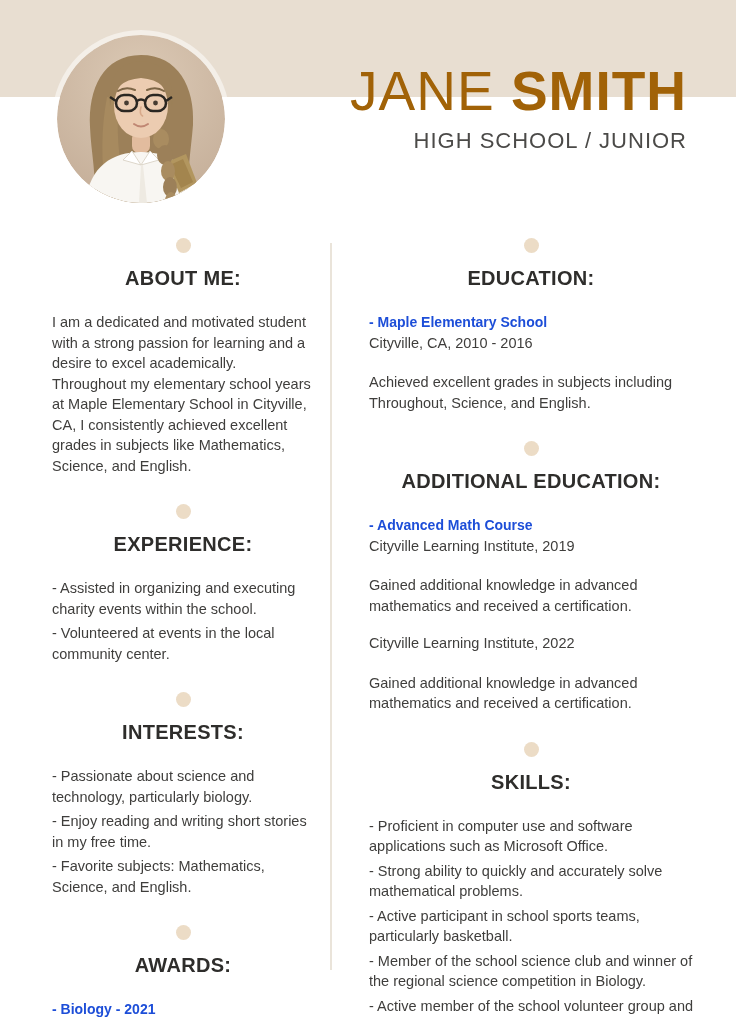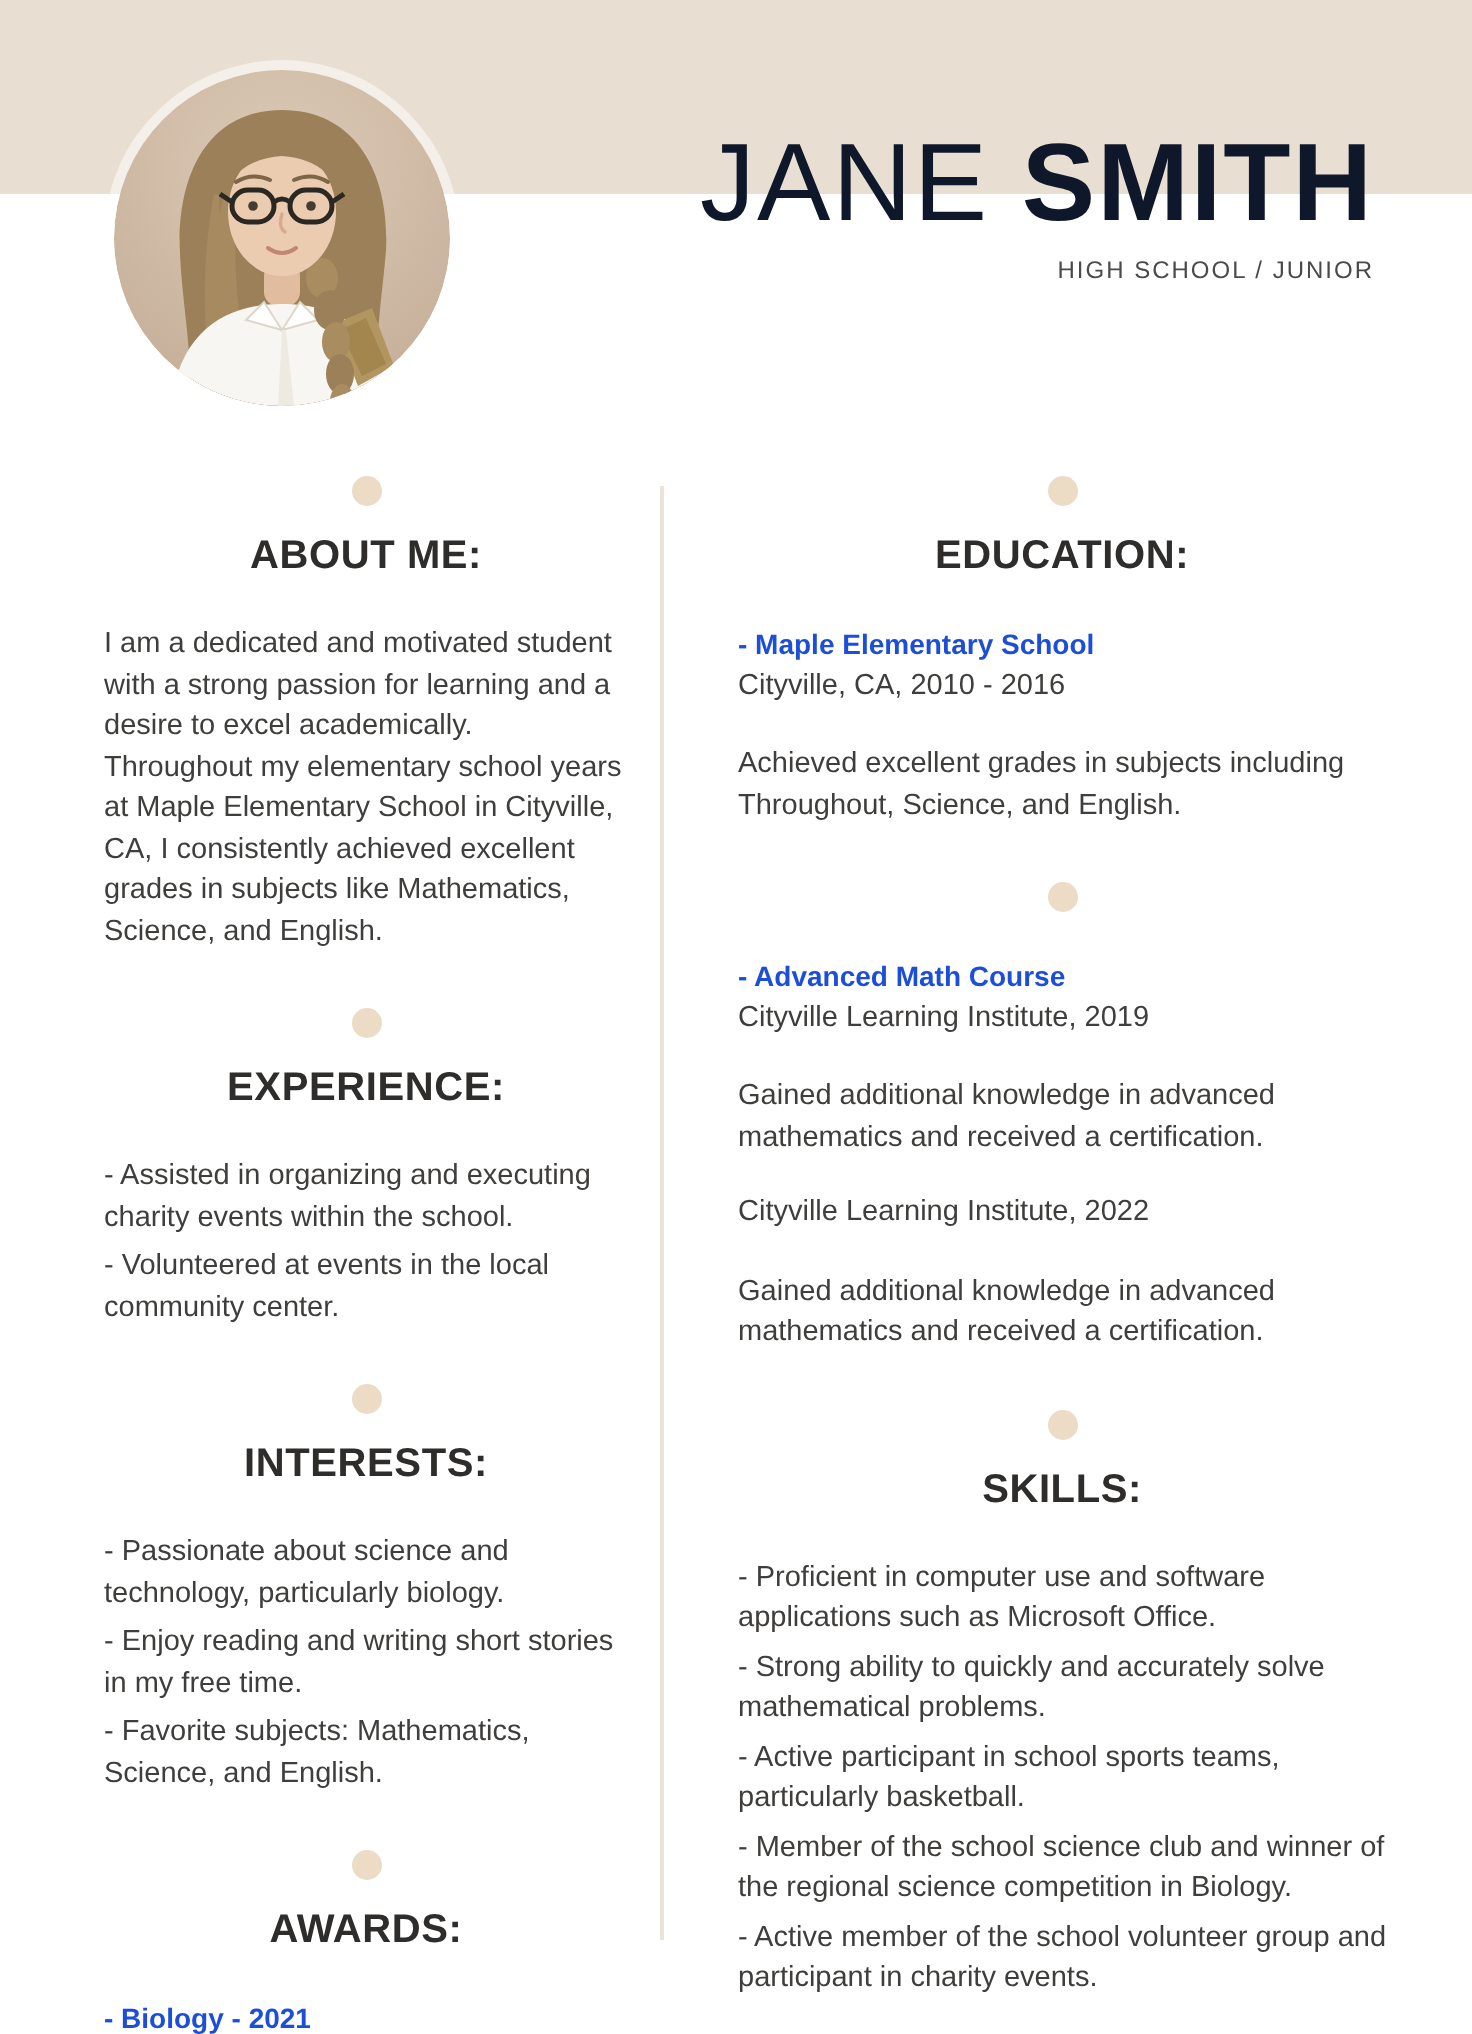--- a/index.html
+++ b/index.html
@@ -31,27 +31,27 @@
   .name-block {
     position: absolute;
     right: 49px; top: 64px;
     text-align: right;
     white-space: nowrap;
   }
   .name {
     font-size: 55px;
     line-height: 1;
     letter-spacing: 1px;
-    color: #0f172a;
+    color: #a16207;
     font-weight: 400;
   }
   .name .last { font-weight: 700; }
   .role {
     margin-top: 9px;
-    font-size: 12px;
+    font-size: 22px;
     letter-spacing: 1px;
     color: #4b4a48;
     font-weight: 400;
   }
   .divider {
     position: absolute;
     left: 330px; top: 243px;
     width: 2px; height: 727px;
     background: #eae4da;
   }
@@ -202,20 +202,21 @@
       <span>EDUCATION:</span>
     </div>
     <div class="entry">
       <div class="entry-title">- Maple Elementary School</div>
       <div class="entry-sub">Cityville, CA, 2010 - 2016</div>
       <div class="entry-desc">Achieved excellent grades in subjects including Throughout, Science, and English.</div>
     </div>
 
     <div class="sec-head">
       <span class="dot"></span>
+      <span>ADDITIONAL EDUCATION:</span>
     </div>
     <div class="entry">
       <div class="entry-title">- Advanced Math Course</div>
       <div class="entry-sub">Cityville Learning Institute, 2019</div>
       <div class="entry-desc">Gained additional knowledge in advanced mathematics and received a certification.</div>
     </div>
     <div class="entry">
       <div class="entry-sub">Cityville Learning Institute, 2022</div>
       <div class="entry-desc">Gained additional knowledge in advanced mathematics and received a certification.</div>
     </div>

